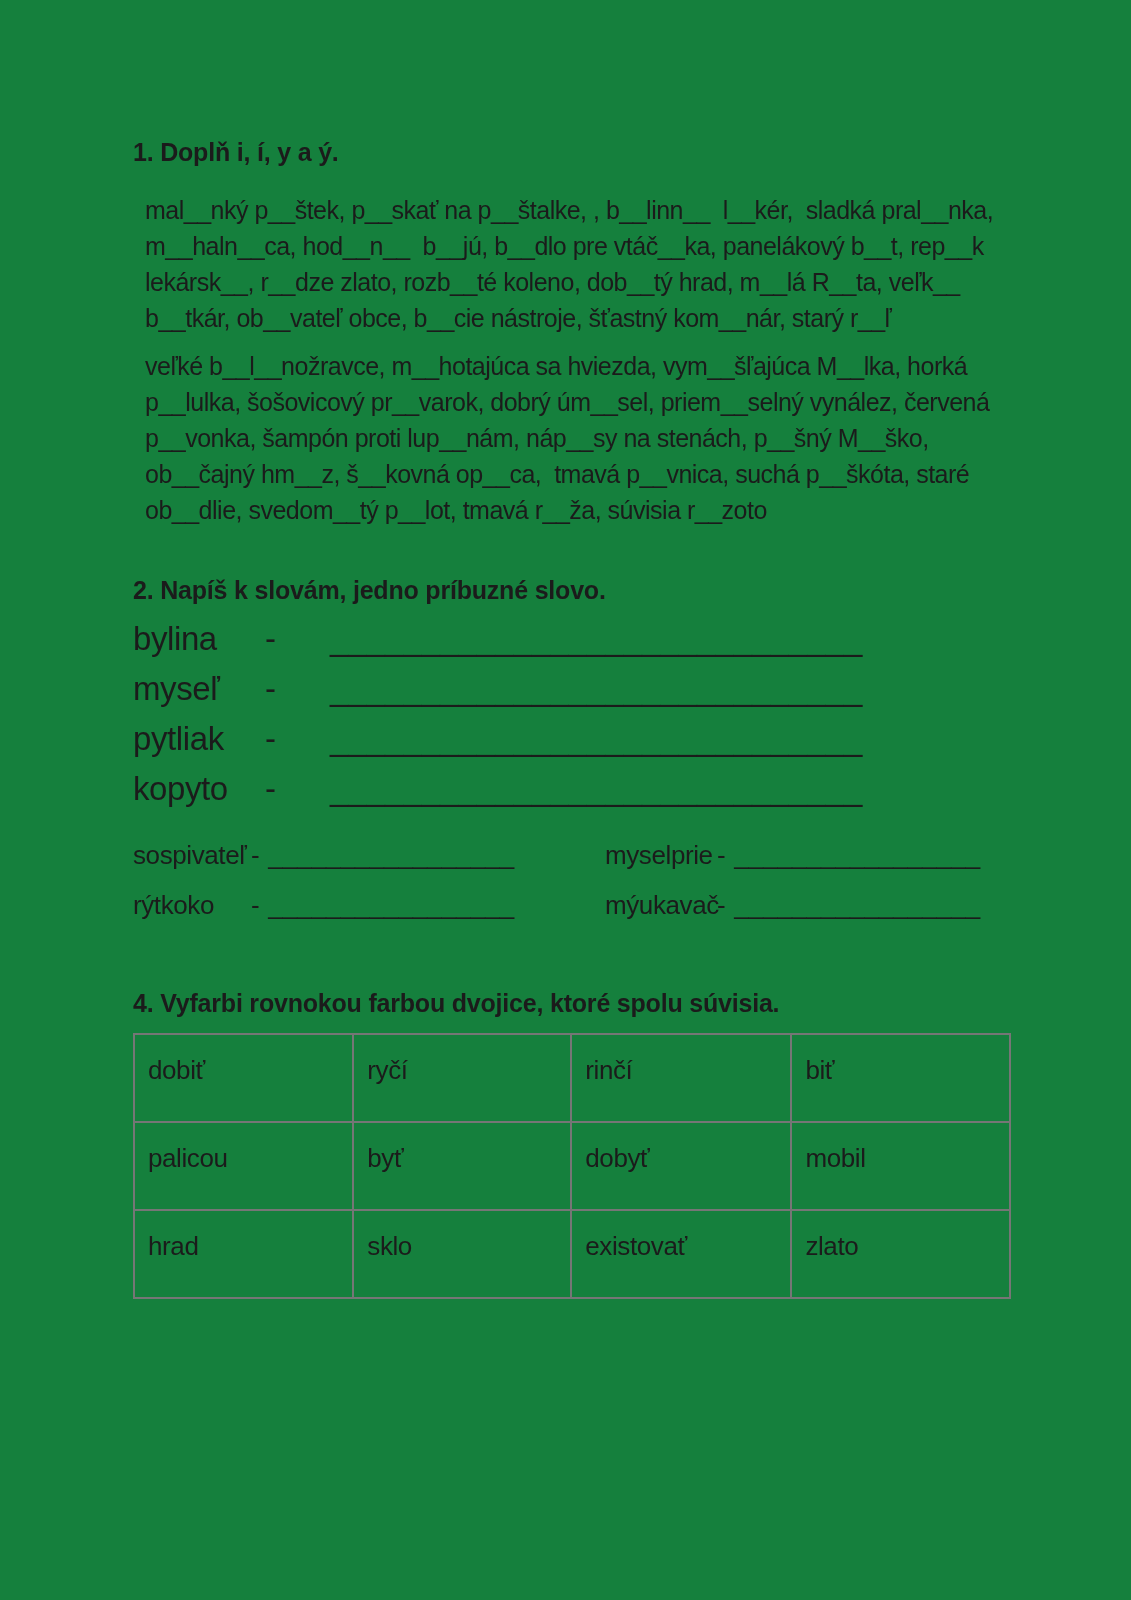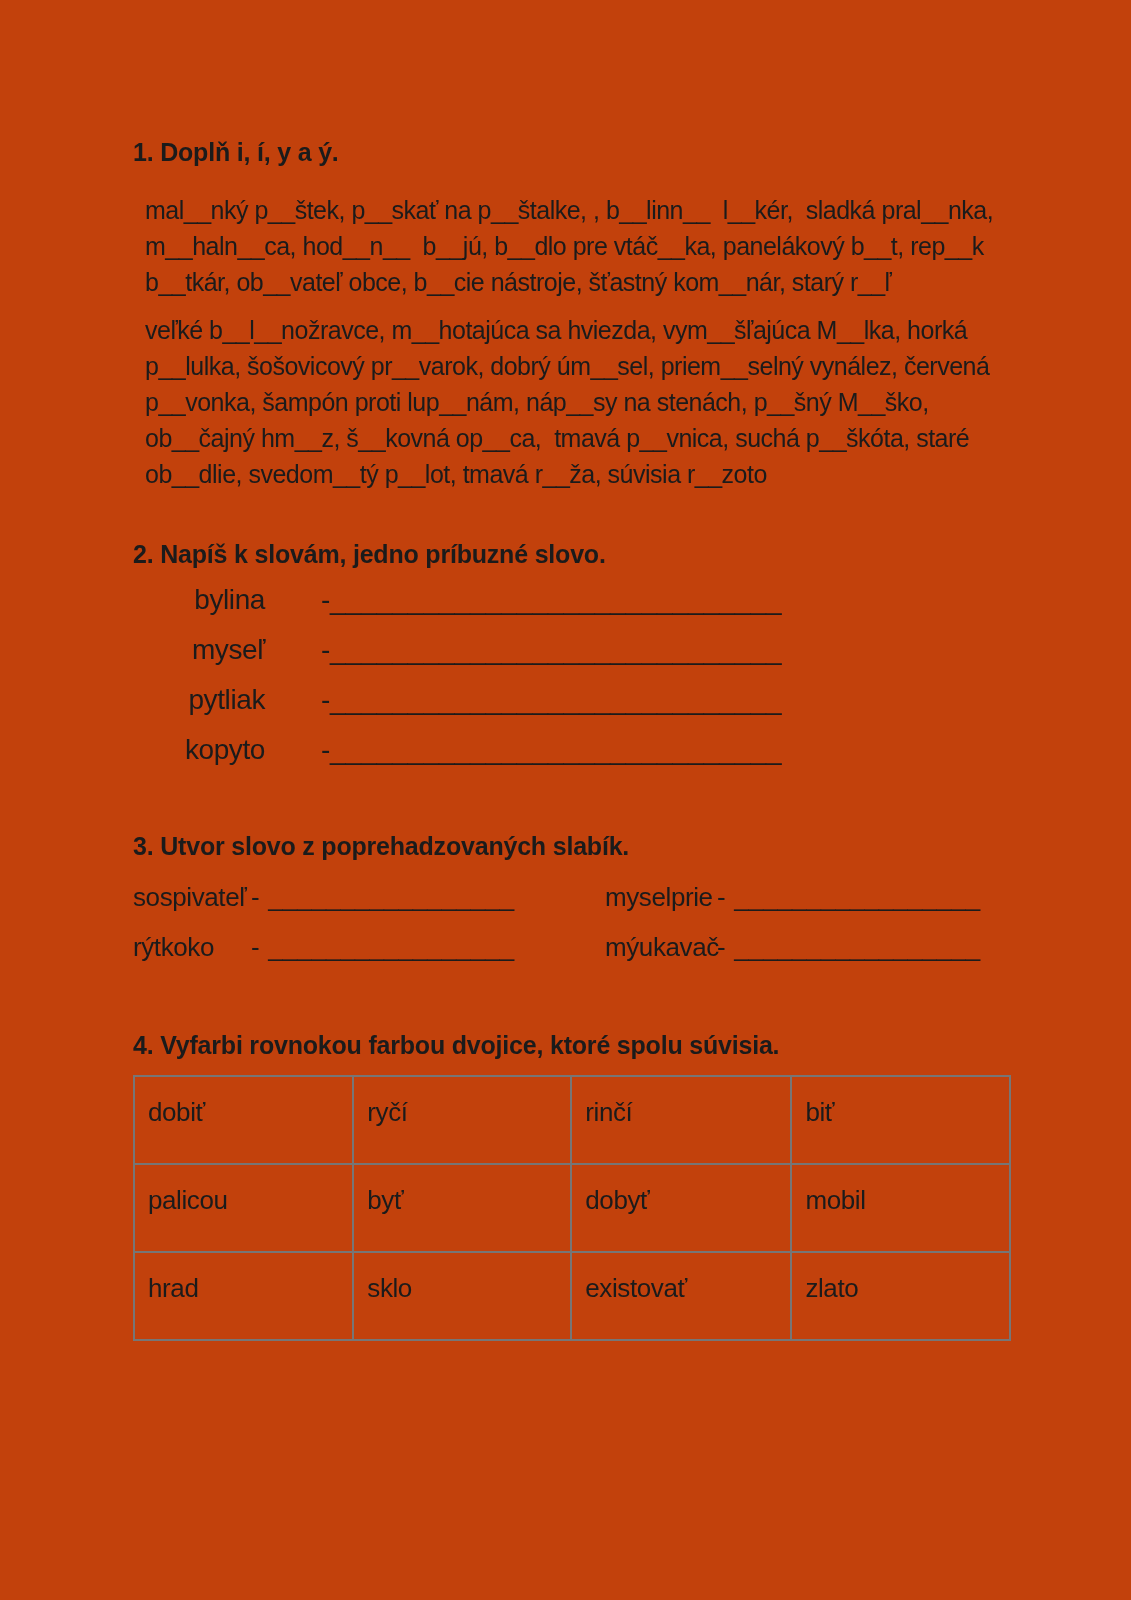--- a/index.html
+++ b/index.html
@@ -2,21 +2,21 @@
 <html><head>
 <meta charset="utf-8">
 <style>
   html, body { margin: 0; padding: 0; background: #ffffff; }
   .page {
     position: relative;
     width: 1131px;
     height: 1600px;
     box-sizing: border-box;
     padding: 136px 120px 0 133px;
-    background: #c2410c;
+    background: #15803d;
     font-family: "Liberation Sans", sans-serif;
     color: #1b1b1b;
     overflow: hidden;
   }
   .title {
     margin: 0;
     font-size: 25px;
     line-height: 32px;
     font-weight: bold;
     letter-spacing: -0.2px;
@@ -30,23 +30,22 @@
     font-size: 25px;
     line-height: 36px;
     letter-spacing: -0.5px;
   }
   .title-2 { margin-top: 46px; }
   .ex2-list { margin-top: 14px; }
   .ex2-row {
     display: flex;
     align-items: flex-start;
     height: 50px;
-    font-size: 28px;
+    font-size: 33px;
     letter-spacing: -0.4px;
-    text-align: right;
   }
   .ex2-word { width: 132px; }
   .ex2-dash { width: 65px; }
   .blank { white-space: pre; letter-spacing: 0; }
   .title-3 { margin-top: 46px; }
   .ex3-grid { margin-top: 20px; }
   .ex3-row {
     display: flex;
     align-items: flex-start;
     height: 50px;
@@ -73,20 +72,21 @@
 </head>
 <body>
 
 <div class="page">
 
   <h2 class="title title-1">1. Doplň i, í, y a ý.</h2>
 
   <div class="para para-1">
     <div class="line">mal__nký p__štek, p__skať na p__štalke, , b__linn__  l__kér,  sladká pral__nka,</div>
     <div class="line">m__haln__ca, hod__n__  b__jú, b__dlo pre vtáč__ka, panelákový b__t, rep__k</div>
+    <div class="line">lekársk__, r__dze zlato, rozb__té koleno, dob__tý hrad, m__lá R__ta, veľk__</div>
     <div class="line">b__tkár, ob__vateľ obce, b__cie nástroje, šťastný kom__nár, starý r__ľ</div>
   </div>
 
   <div class="para para-2">
     <div class="line">veľké b__l__nožravce, m__hotajúca sa hviezda, vym__šľajúca M__lka, horká</div>
     <div class="line">p__lulka, šošovicový pr__varok, dobrý úm__sel, priem__selný vynález, červená</div>
     <div class="line">p__vonka, šampón proti lup__nám, náp__sy na stenách, p__šný M__ško,</div>
     <div class="line">ob__čajný hm__z, š__kovná op__ca,  tmavá p__vnica, suchá p__škóta, staré</div>
     <div class="line">ob__dlie, svedom__tý p__lot, tmavá r__ža, súvisia r__zoto</div>
   </div>
@@ -109,21 +109,20 @@
       <span class="ex2-dash">-</span>
       <span class="blank">_____________________________</span>
     </div>
     <div class="ex2-row">
       <span class="ex2-word">kopyto</span>
       <span class="ex2-dash">-</span>
       <span class="blank">_____________________________</span>
     </div>
   </div>
 
-  <h2 class="title title-3">3. Utvor slovo z poprehadzovaných slabík.</h2>
 
   <div class="ex3-grid">
     <div class="ex3-row">
       <span class="ex3-item ex3-item-left">
         <span class="ex3-word-left">sospivateľ</span>
         <span class="ex3-dash">-</span>
         <span class="blank">_________________</span>
       </span>
       <span class="ex3-item">
         <span class="ex3-word-right">myselprie</span>

